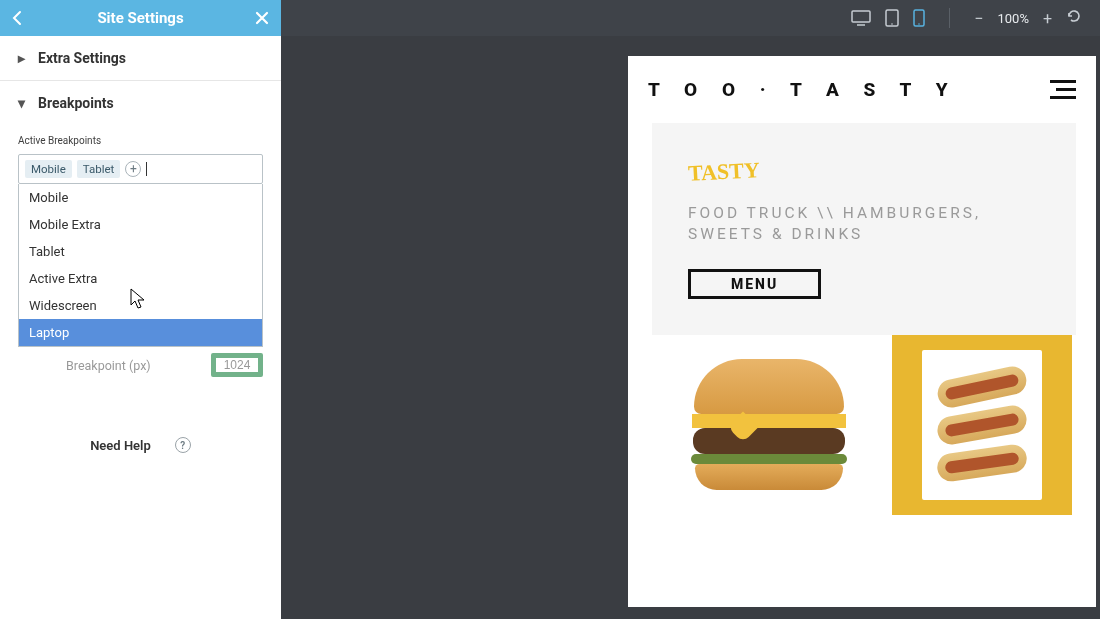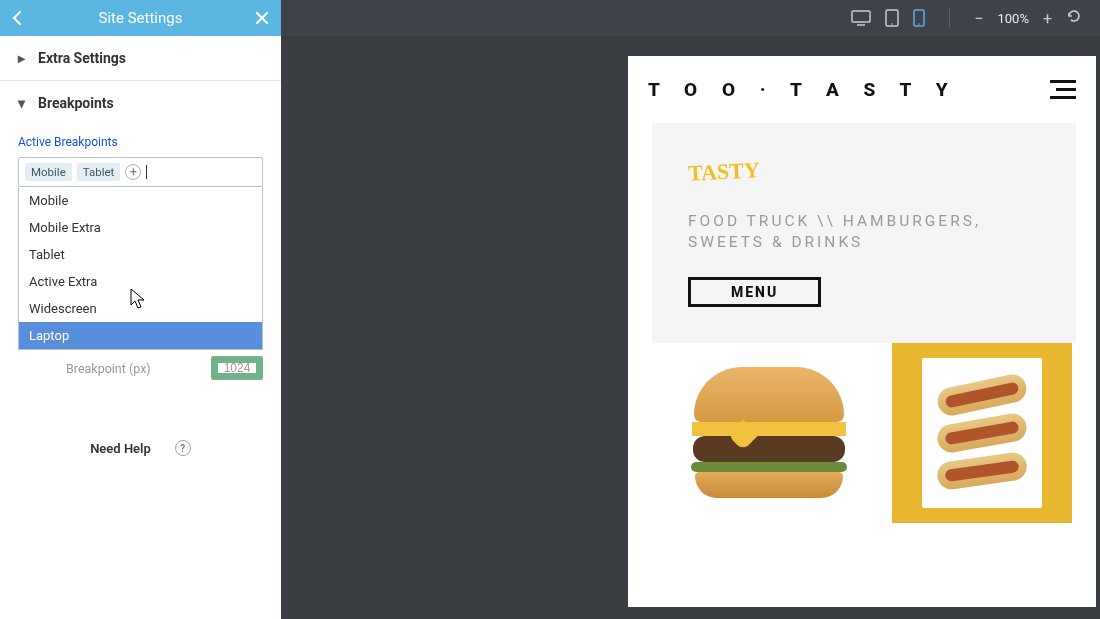--- a/index.html
+++ b/index.html
@@ -4,42 +4,42 @@
 <style>
   * { box-sizing: border-box; margin: 0; padding: 0; }
   html, body { width: 1100px; height: 619px; font-family: -apple-system, BlinkMacSystemFont, "Segoe UI", Roboto, Arial, sans-serif; background: #3a3d42; overflow: hidden; }
   .app { display: flex; width: 1100px; height: 619px; }
 
   
   .panel { width: 281px; height: 100%; background: #fff; display: flex; flex-direction: column; }
   .panel-header { height: 36px; background: #5bb6e2; color: #fff; display: flex; align-items: center; position: relative; justify-content: center; }
   .panel-header .back { position: absolute; left: 10px; top: 8px; }
   .panel-header .close { position: absolute; right: 10px; top: 8px; }
-  .panel-header .title { font-size: 15px; font-weight: 400; }
+  .panel-header .title { font-size: 15px; font-weight: 700; }
   .panel-header svg { stroke: #fff; }
 
   .accordion { border-bottom: 1px solid #e6e6e6; }
   .acc-head { display: flex; align-items: center; padding: 14px 18px; font-size: 14px; font-weight: 700; color: #333; cursor: pointer; }
   .acc-head .chev { width: 14px; margin-right: 6px; color: #555; }
   .acc-body { padding: 0 18px 14px 18px; }
 
-  .field-label { font-size: 12px; color: #1d4ed8; margin: 10px 0 8px 0; }
+  .field-label { font-size: 10px; color: #404040; margin: 10px 0 8px 0; }
 
   .tag-input { border: 1px solid #b9c2c7; padding: 5px 6px; border-radius: 2px; display: flex; align-items: center; gap: 5px; font-size: 12px; min-height: 30px; }
   .tag-input .tag { background: #e5eef3; color: #3b5a6a; padding: 2px 6px; border-radius: 2px; font-size: 11.5px; }
   .tag-input .add { width: 16px; height: 16px; border: 1px solid #aab4ba; border-radius: 50%; display: inline-flex; align-items: center; justify-content: center; color: #6c7a82; font-size: 12px; line-height: 1; }
   .tag-input .cursor { border-left: 1px solid #333; height: 14px; }
 
   .dropdown { border: 1px solid #b9c2c7; border-top: none; background: #fff; position: relative; }
   .dropdown .opt { padding: 6px 10px; font-size: 13px; color: #333; cursor: pointer; }
   .dropdown .opt.sel { background: #588fdc; color: #fff; }
 
   .row-hidden { display: flex; align-items: center; justify-content: space-between; margin-top: 6px; opacity: .6; }
   .row-hidden .lbl { font-size: 12.5px; color: #555; margin-left: 48px; }
-  .row-hidden .numinput { width: 52px; height: 24px; border: 7px solid #15803d; font-size: 12px; text-align: center; color: #555; border-radius: 2px; }
+  .row-hidden .numinput { width: 52px; height: 24px; border: 5px solid #15803d; font-size: 12px; text-align: center; color: #555; border-radius: 2px; }
 
   .need-help { text-align: center; margin-top: 60px; display: flex; align-items: center; justify-content: center; gap: 24px; color: #333; font-size: 13px; font-weight: 600; }
   .need-help .q { width: 16px; height: 16px; border: 1px solid #9aa3a8; border-radius: 50%; display: inline-flex; align-items: center; justify-content: center; font-size: 10px; color: #6c7a82; }
 
   .collapse-handle { position: absolute; left: 281px; top: 400px; width: 16px; height: 36px; background: #fff; border: 1px solid #d0d4d7; border-left: none; display: flex; align-items: center; justify-content: center; font-size: 11px; color: #666; border-radius: 0 4px 4px 0; }
 
   
   .workspace { flex: 1; display: flex; flex-direction: column; }
   .topbar { height: 36px; background: #3f4349; display: flex; align-items: center; justify-content: flex-end; padding-right: 18px; gap: 24px; color: #c6ccd2; }
   .device-icons { display: flex; gap: 14px; align-items: center; height: 100%; }
@@ -55,21 +55,21 @@
 
   .site-header { display: flex; align-items: center; justify-content: space-between; padding: 22px 20px; }
   .logo { font-size: 19px; font-weight: 800; letter-spacing: 10px; color: #111; }
   .hamburger { display: flex; flex-direction: column; gap: 5px; }
   .hamburger span { width: 26px; height: 3px; background: #111; display: block; }
   .hamburger span:nth-child(2){ width: 20px; align-self: flex-end; }
 
   .hero { margin: 0 20px 0 24px; background: #f5f5f5; padding: 36px 26px 36px 36px; }
   .hero .tasty-script { font-family: "Brush Script MT", cursive; color: #f0c028; font-size: 22px; font-weight: 700; transform: rotate(-3deg); display: inline-block; margin-bottom: -2px; }
   .hero h1 { font-size: 41px; font-weight: 900; color: #111; line-height: 1.08; letter-spacing: 1px; }
-  .hero .sub { margin-top: 28px; color: #9a9a9a; font-size: 15.5px; letter-spacing: 3px; line-height: 1.35; }
+  .hero .sub { margin-top: 20px; color: #9a9a9a; font-size: 15.5px; letter-spacing: 3px; line-height: 1.35; }
   .hero .menu-btn { margin-top: 24px; display: inline-block; border: 3px solid #111; padding: 4px 40px; font-weight: 800; letter-spacing: 2px; font-size: 14px; color: #111; }
 
   .food-row { display: flex; height: 180px; margin: 0 24px 0 18px; gap: 0; }
   .food-left { flex: 1; background: #fff; display: flex; align-items: center; justify-content: center; }
   .food-right { width: 180px; background: #e8b730; display: flex; align-items: center; justify-content: center; }
 
   
   .burger { width: 160px; display: flex; flex-direction: column; align-items: center; }
   .bun-top { width: 150px; height: 55px; background: linear-gradient(#e9b56a,#d79a42); border-radius: 80px 80px 12px 12px; }
   .cheese { width: 154px; height: 14px; background: #f2c23e; position: relative; }

